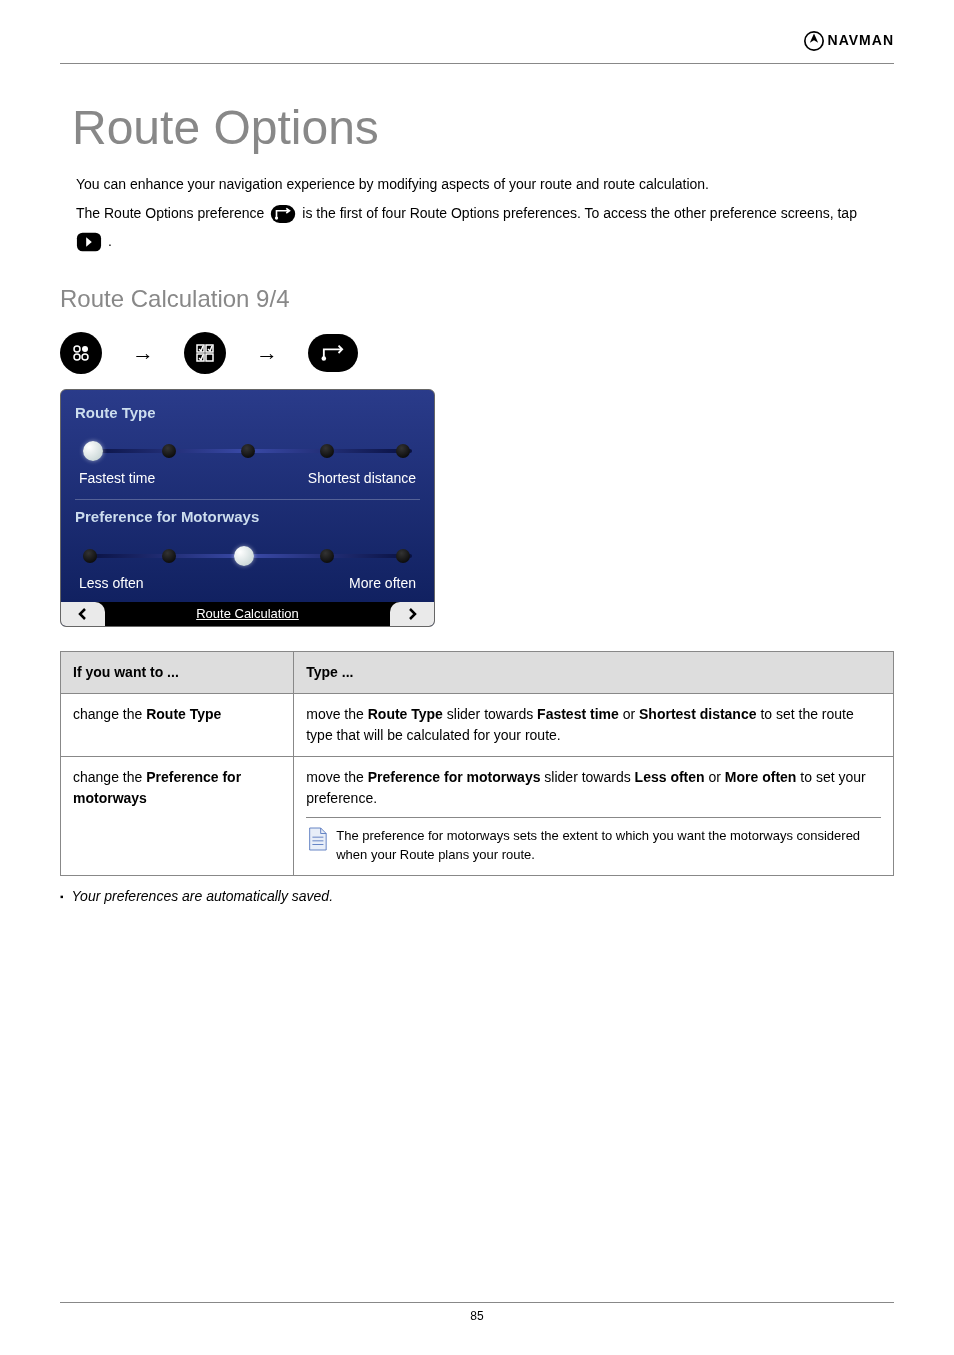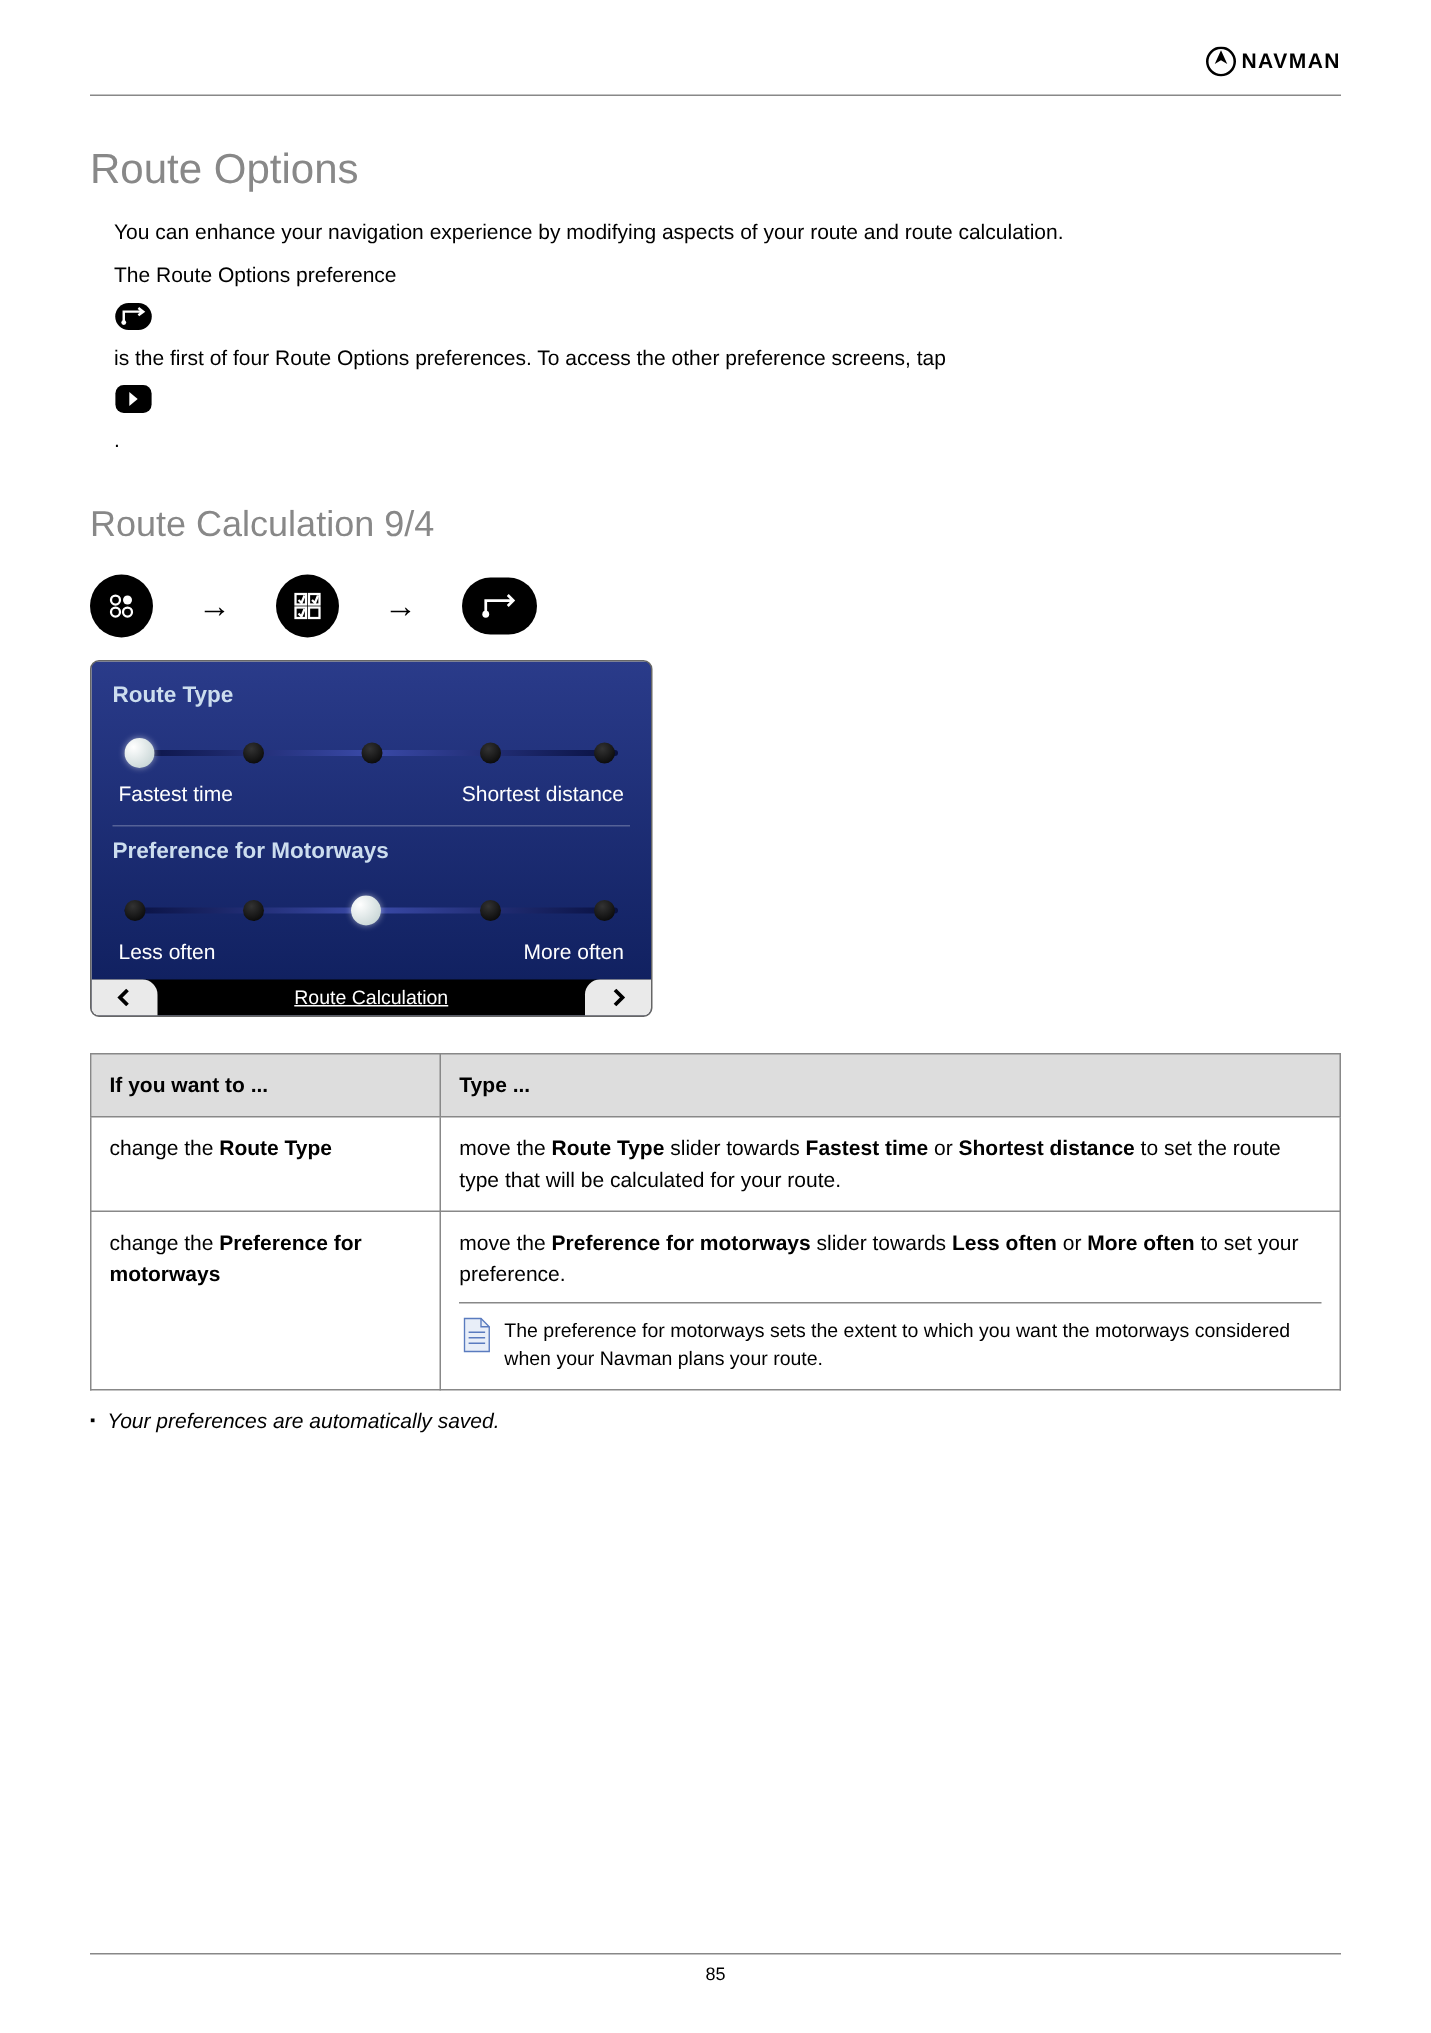--- a/index.html
+++ b/index.html
@@ -26,33 +26,33 @@
     display: inline-flex;
     align-items: center;
     gap: 4px;
     font-weight: bold;
     font-size: 14px;
     letter-spacing: 1px;
   }
   .logo svg { width: 20px; height: 20px; }
 
   h1.section {
-    font-size: 28px;
+    font-size: 48px;
     color: #888;
     font-weight: normal;
-    margin: 28px 0 10px 0;
+    margin: 28px 0 10px 12px;
   }
   p.intro {
     margin: 8px 16px;
   }
   .noteline {
     display: flex;
+    align-items: center;
     gap: 6px;
     flex-wrap: wrap;
-    flex-direction: column;
   }
   .inline-icon {
     display: inline-flex;
     vertical-align: middle;
   }
   .inline-icon svg { width: 26px; height: 22px; }
   h2.sub {
     font-size: 24px;
     color: #888;
     font-weight: normal;
@@ -378,21 +378,21 @@
           <div class="note-row">
             <span class="note-icon">
               <svg viewBox="0 0 24 28">
                   <path d="M4 2 L16 2 L22 8 L22 26 L4 26 Z" fill="#e8eef8" stroke="#5a7bbf" stroke-width="1"></path>
                   <path d="M16 2 L16 8 L22 8" fill="none" stroke="#5a7bbf" stroke-width="1"></path>
                   <line x1="7" y1="12" x2="19" y2="12" stroke="#5a7bbf"></line>
                   <line x1="7" y1="16" x2="19" y2="16" stroke="#5a7bbf"></line>
                   <line x1="7" y1="20" x2="19" y2="20" stroke="#5a7bbf"></line>
                 </svg>
             </span>
-            <span class="small-note">The preference for motorways sets the extent to which you want the motorways considered when your Navman plans your route.</span>
+            <span class="small-note">The preference for motorways sets the extent to which you want the motorways considered when your Route plans your route.</span>
           </div>
         </td>
       </tr>
     </tbody>
   </table>
 
   <ul class="bullets">
     <li>
       <span>Your preferences are automatically saved.</span>
     </li>

